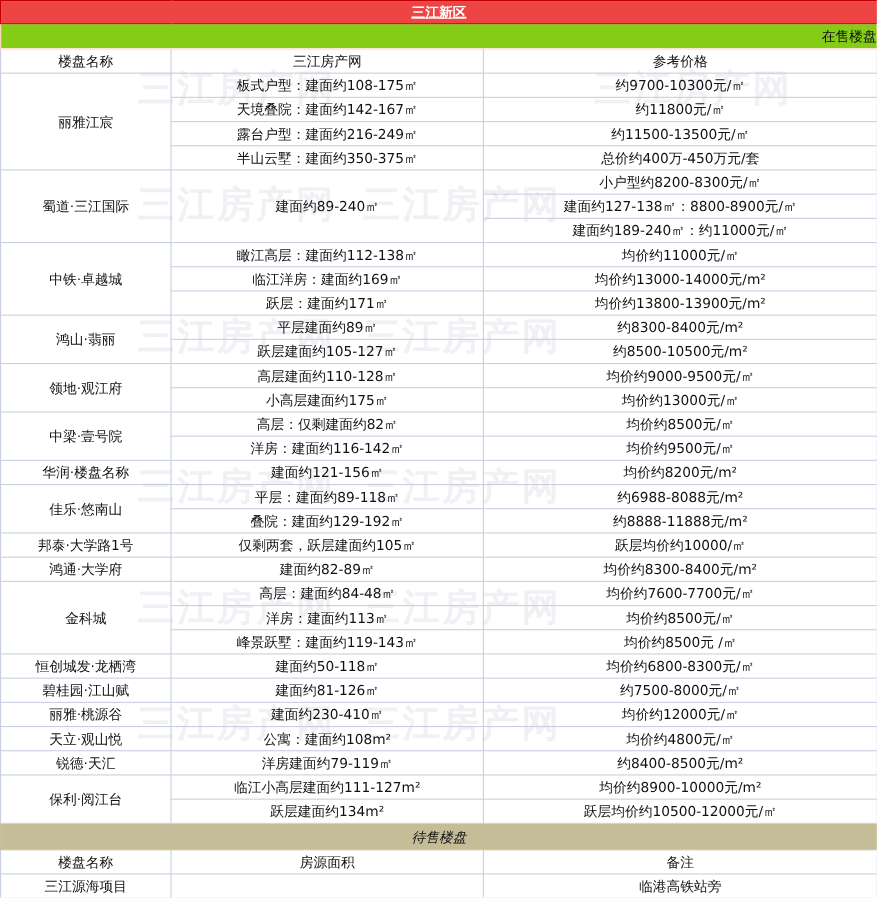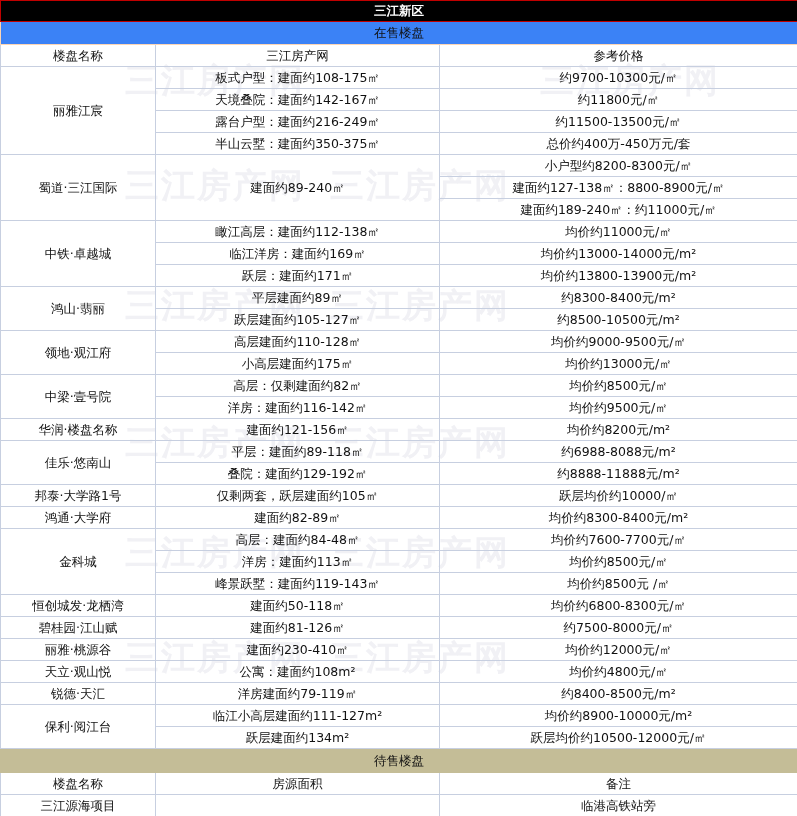--- a/index.html
+++ b/index.html
@@ -1,23 +1,23 @@
 <!DOCTYPE html>
 <html><head>
 <meta charset="utf-8">
 <style>
   html, body { margin: 0; padding: 0; background: #ffffff; }
   body { width: 797px; height: 816px; overflow: hidden; position: relative;
          font-family: "DejaVu Sans", "Liberation Sans", sans-serif; font-size: 12.5px; color: #111; }
   table { border-collapse: collapse; width: 797px; table-layout: fixed; position: relative; z-index: 1; }
   td { border: 1px solid #c7cfe0; text-align: center; vertical-align: middle; padding: 0;
        height: 21px; line-height: 21px; white-space: nowrap; overflow: hidden; background: transparent; }
-  .title td { background: #000000; color: #ffffff; font-weight: bold; border-color: #c00000; height: 20px; line-height: 20px; }
-  .section td { background: #3b82f6; border-color: #fcd5b4; height: 22px; line-height: 22px; }
-  .section2 td { background: #c4bd97; border-color: #c4bd97; height: 23px; line-height: 23px; }
+  .title td { background: #ef4444; color: #ffffff; font-weight: bold; border-color: #c00000; height: 20px; line-height: 20px; text-decoration: underline; }
+  .section td { background: #84cc16; border-color: #fcd5b4; height: 22px; line-height: 22px; text-align: right; }
+  .section2 td { background: #c4bd97; border-color: #c4bd97; height: 23px; line-height: 23px; font-style: italic; }
   .watermark { position: absolute; z-index: 0; font-size: 34px; color: #f1f1f5; font-weight: bold; letter-spacing: 2px; pointer-events: none; }
   .page { position: relative; }
 </style>
 </head>
 <body>
 
 <div class="page">
 
   <div class="watermark" style="left:125px;top:58px;">三江房产网</div>
   <div class="watermark" style="left:540px;top:58px;">三江房产网</div>

